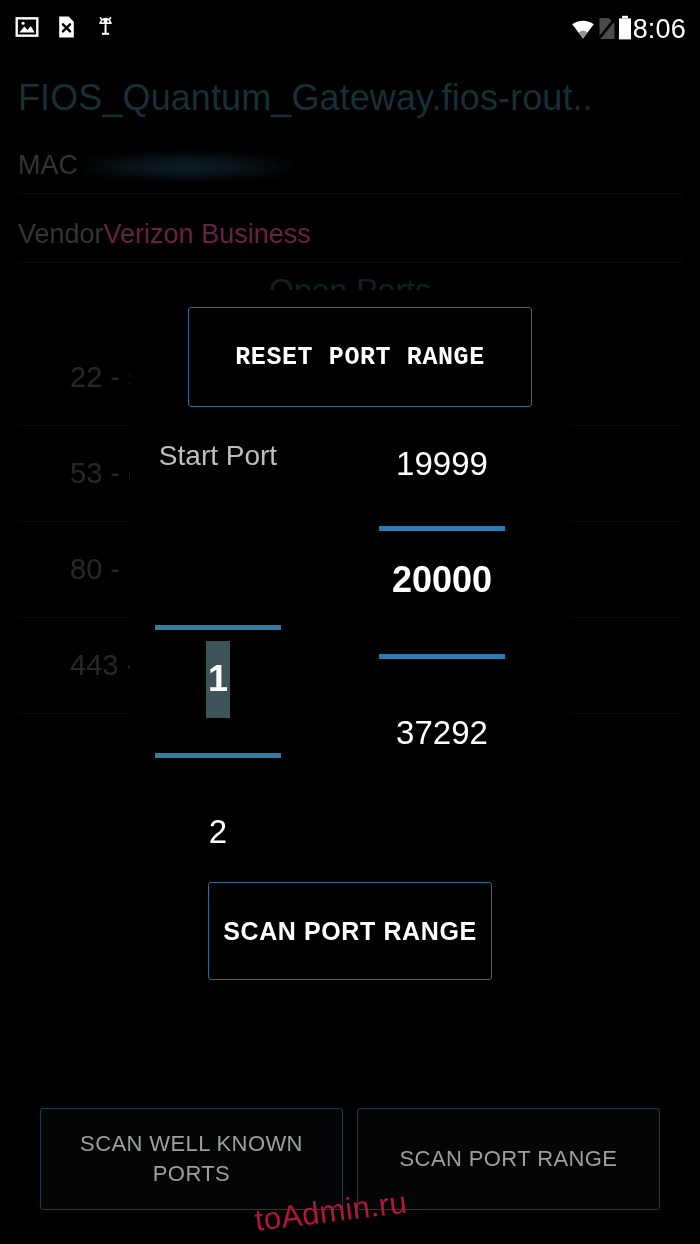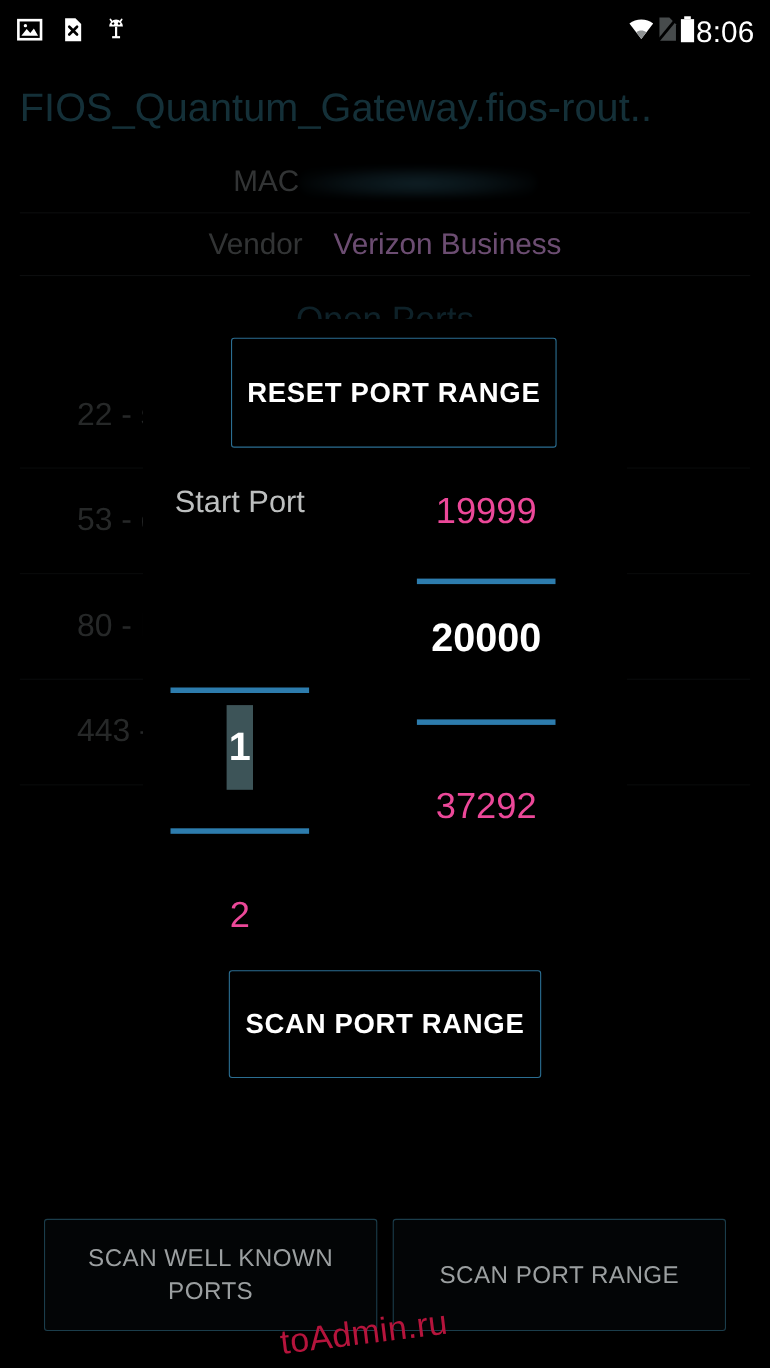--- a/index.html
+++ b/index.html
@@ -20,21 +20,21 @@
 
   
   #statusbar {
     position:absolute; top:0; left:0;
     width:700px; height:58px;
     display:flex; align-items:center;
     padding:0 14px;
     z-index:40;
   }
   #sb-left { display:flex; align-items:center; gap:14px; }
-  #sb-right { margin-left:auto; display:flex; align-items:flex-start; }
+  #sb-right { margin-left:auto; display:flex; align-items:flex-end; }
   .sb-icon { display:block; }
   #clock {
     color:#fff; font-size:27px; letter-spacing:.2px;
     font-family:"Liberation Sans", sans-serif;
   }
 
   
   #bg-layer {
     position:absolute; top:0; left:0;
     width:700px; height:1244px;
@@ -46,27 +46,27 @@
     width:672px;
     font-size:36px;
     color:#2e6a7d;
     white-space:nowrap;
     letter-spacing:.1px;
   }
 
   .info-row {
     position:absolute; left:18px; width:664px;
     height:56px;
-    display:flex; align-items:center; justify-content:center;
+    display:flex; align-items:center; justify-content:flex-start;
     border-bottom:1px solid #1a1d1f;
   }
   .info-label { font-size:27px; color:#707475; }
-  .info-value { font-size:27px; color:#f0abfc; }
+  .info-value { font-size:27px; color:#ec4899; }
   #row-mac  { top:138px; }
-  #row-vendor { top:195px; border-bottom:1px solid #1b1e20;gap:28px; }
+  #row-vendor { top:207px; border-bottom:1px solid #1b1e20; }
 
   
   #mac-redaction {
     width:216px; height:27px;
     border-radius:14px;
     background:radial-gradient(ellipse at 50% 55%,
         rgba(40,84,100,.85) 0%,
         rgba(30,64,78,.60) 42%,
         rgba(16,34,42,.22) 72%,
         rgba(0,0,0,0) 100%);
@@ -118,43 +118,43 @@
     border-radius:3px;
     background:#000;
     color:#ffffff;
     font-size:25px;
     font-weight:bold;
     letter-spacing:.6px;
     text-align:center;
   }
 
   #reset-port-range-button {
-    position:absolute; left:80px; top:17px;
-    width:296px; height:100px;
+    position:absolute; left:58px; top:17px;
+    width:344px; height:100px;font-family:Liberation Mono, monospace;
   }
 
   
   #picker {
     position:absolute; left:0; top:150px;
     width:440px; height:400px;
   }
   .picker-col {
     position:absolute; top:0; width:200px;
     display:flex; flex-direction:column; align-items:center;gap:13px;
   }
   #col-start { left:-12px; }
   #col-stop  { left:212px; }
 
   .picker-title {
     font-size:28px; color:#bdbfbf;
     margin-bottom:54px;
     white-space:nowrap;
   }
   .picker-ghost {
-    font-size:33px; color:#ec4899;
+    font-size:33px; color:#ffffff;
     height:48px; line-height:48px;
   }
   .picker-bar {
     width:126px; height:5px;
     background:#2d7cad;
     margin:25px 0 0 0;
   }
   .picker-current {
     font-size:36px;
     font-weight:bold;

